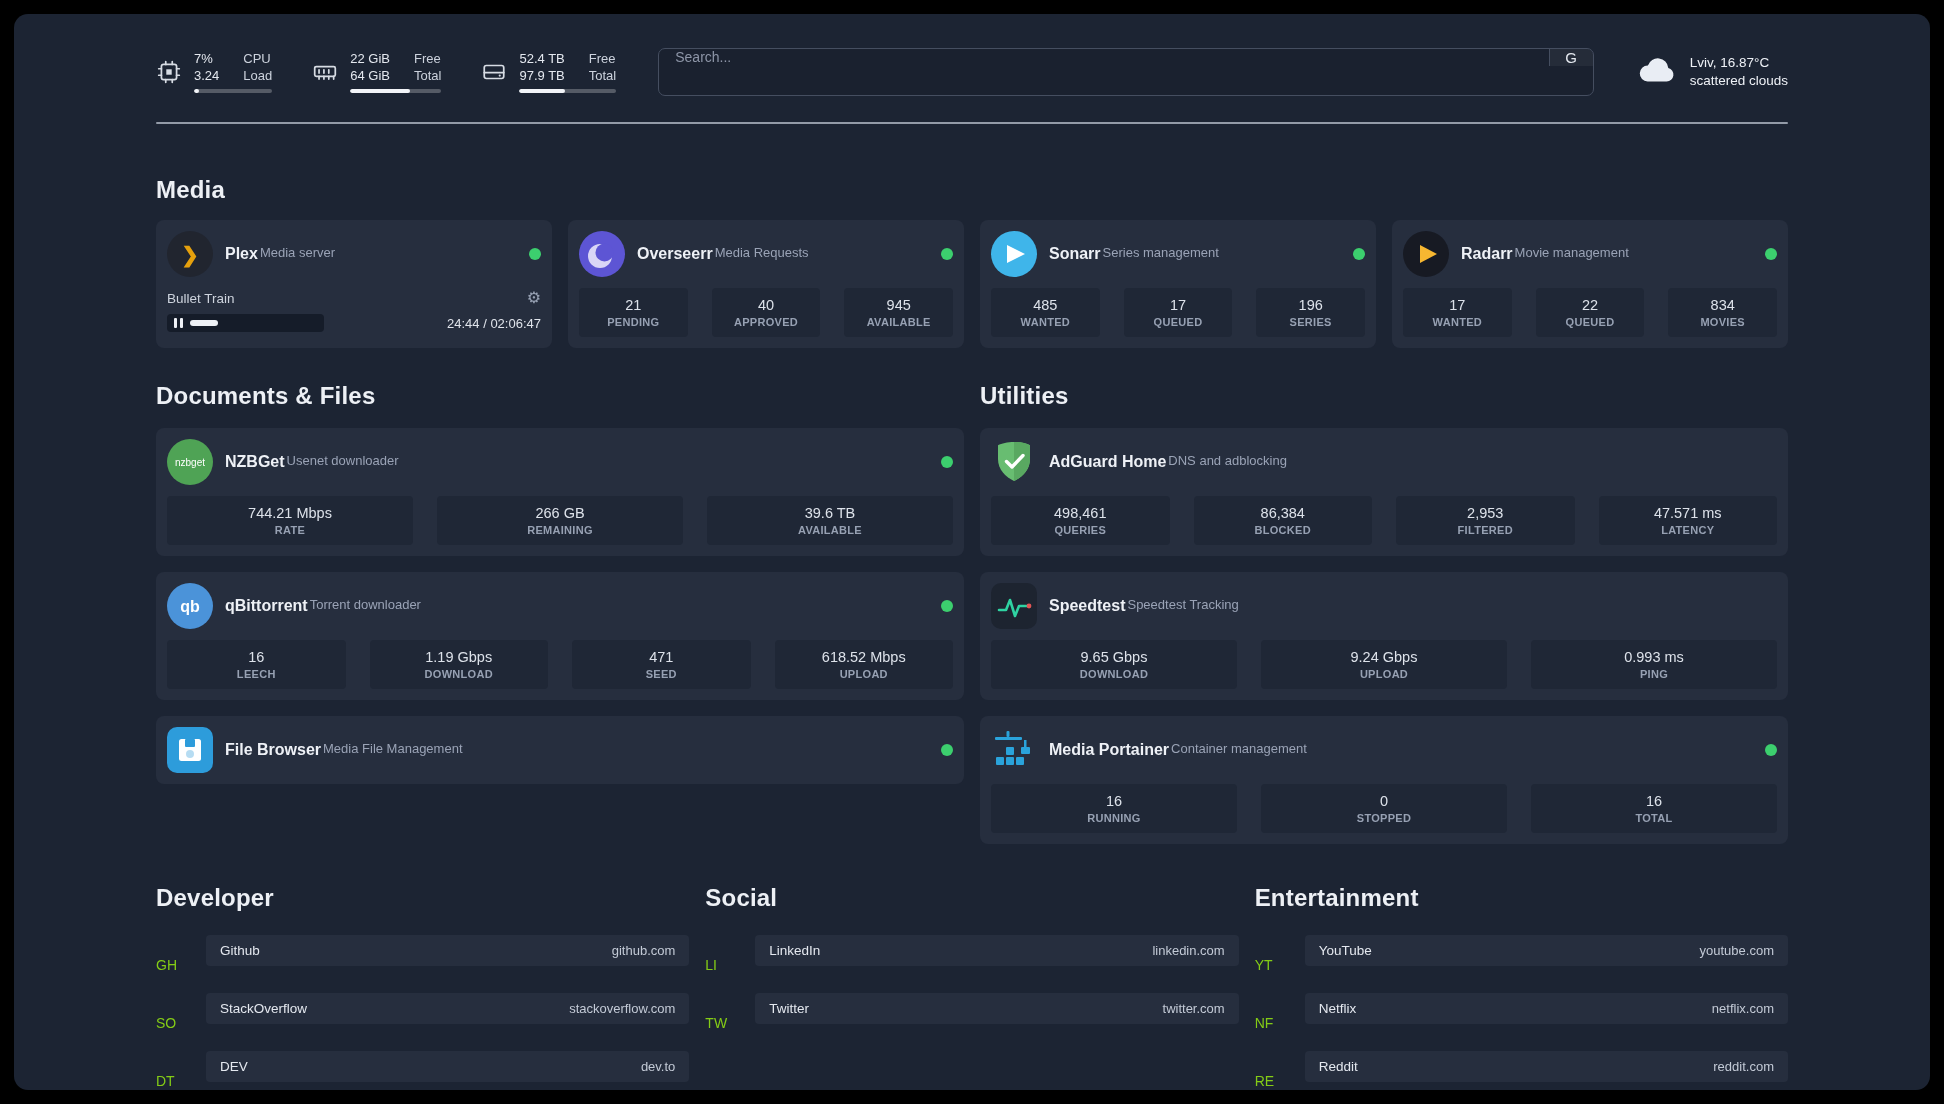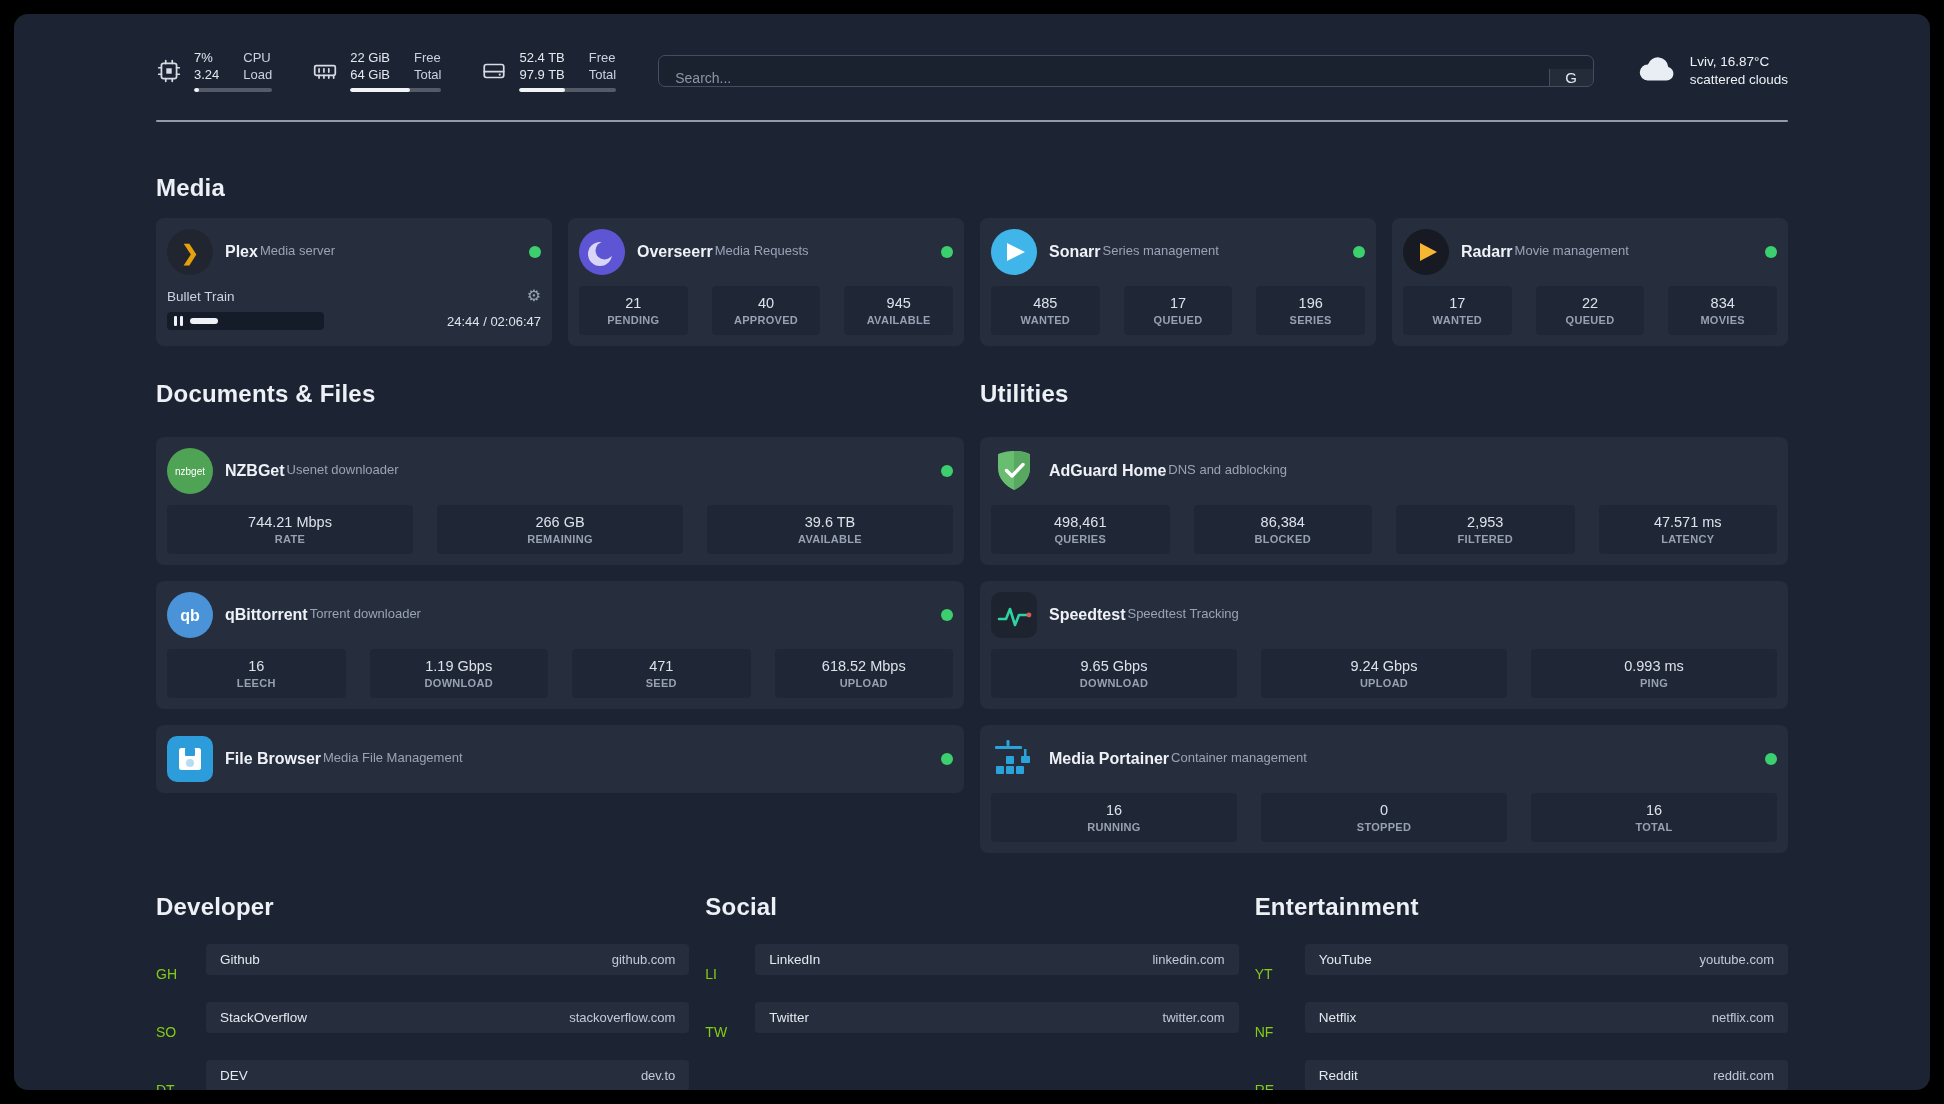--- a/index.html
+++ b/index.html
@@ -13,21 +13,21 @@
   .resources{display:flex;gap:40px;}
   .resource{display:flex;align-items:center;gap:12px;}
   .res-icon{display:flex;color:#d7dce4;}
   .res-body{display:flex;flex-direction:column;gap:5px;}
   .res-text{display:flex;gap:24px;}
   .res-col{display:flex;flex-direction:column;font-size:13px;line-height:1.25;color:#e4e8ef;}
   .res-col.labels{color:#ccd2dd;}
   .bar{height:4px;border-radius:2px;background:rgba(255,255,255,0.25);overflow:hidden;}
   .bar i{display:block;height:100%;background:#f2f4f8;border-radius:2px;width:10%;}
 
-  .searchbox{flex:1;margin:0 42px;position:relative;height:32px;border:1px solid #454e60;border-radius:7px;background:#1a212f;display:flex;align-items:flex-end;overflow:hidden;}
+  .searchbox{flex:1;margin:0 42px;position:relative;height:48px;border:1px solid #454e60;border-radius:7px;background:#1a212f;display:flex;align-items:flex-start;overflow:hidden;}
   .searchbox input{flex:1;background:transparent;border:0;outline:0;color:#e4e8ef;font-size:14px;padding:0 16px;font-family:inherit;}
   .searchbox input::placeholder{color:#8d95a7;}
   .search-engine{width:44px;display:flex;align-items:center;justify-content:center;border-left:1px solid #454e60;background:rgba(255,255,255,0.05);color:#e4e8ef;font-size:15px;cursor:pointer;}
 
   .weather{display:flex;align-items:center;gap:12px;color:#eef1f6;cursor:pointer;}
   .weather-text{display:flex;flex-direction:column;font-size:13.5px;line-height:1.35;}
 
   .divider{margin-top:26px;height:2px;background:#b2b9c6;opacity:.8;border-radius:1px;}
 
   
@@ -59,21 +59,21 @@
   .gear{color:#97a1b3;font-size:16px;line-height:1;cursor:pointer;}
   .player-row2{display:flex;align-items:center;}
   .seek{width:42%;height:18px;background:#151c29;border-radius:4px;display:flex;align-items:center;padding:0 7px;gap:7px;}
   .pausebars{display:flex;gap:2.5px;}
   .pausebars i{display:block;width:3px;height:10px;background:#eef1f6;border-radius:1px;}
   .seek-fill{height:6px;background:#eef1f6;border-radius:3px;width:20%;}
   .time{margin-left:auto;font-size:13px;color:#e0e4eb;}
 
   .columns{display:grid;grid-template-columns:1fr 1fr;gap:16px;margin-top:34px;align-items:start;}
   .col{display:flex;flex-direction:column;gap:16px;}
-  .col .section-title{margin-bottom:13px;}
+  .col .section-title{margin-bottom:2px;}
 
   
   .bookmarks{display:grid;grid-template-columns:1fr 1fr 1fr;gap:16px;margin-top:40px;align-items:start;}
   .bm-group .section-title{margin-bottom:16px;}
   .bm-item{display:flex;align-items:center;margin-bottom:13px;}
   .bm-abbr{width:50px;font-size:14px;color:#84cc16;flex:0 0 50px;margin-top:29px;}
   .bm-pill{flex:1;display:flex;align-items:center;justify-content:space-between;background:#262e3e;border-radius:4px;padding:8px 14px;cursor:pointer;}
   .bm-name{font-size:13.5px;color:#e4e8ef;}
   .bm-url{font-size:13px;color:#c3cad6;}
 </style>

